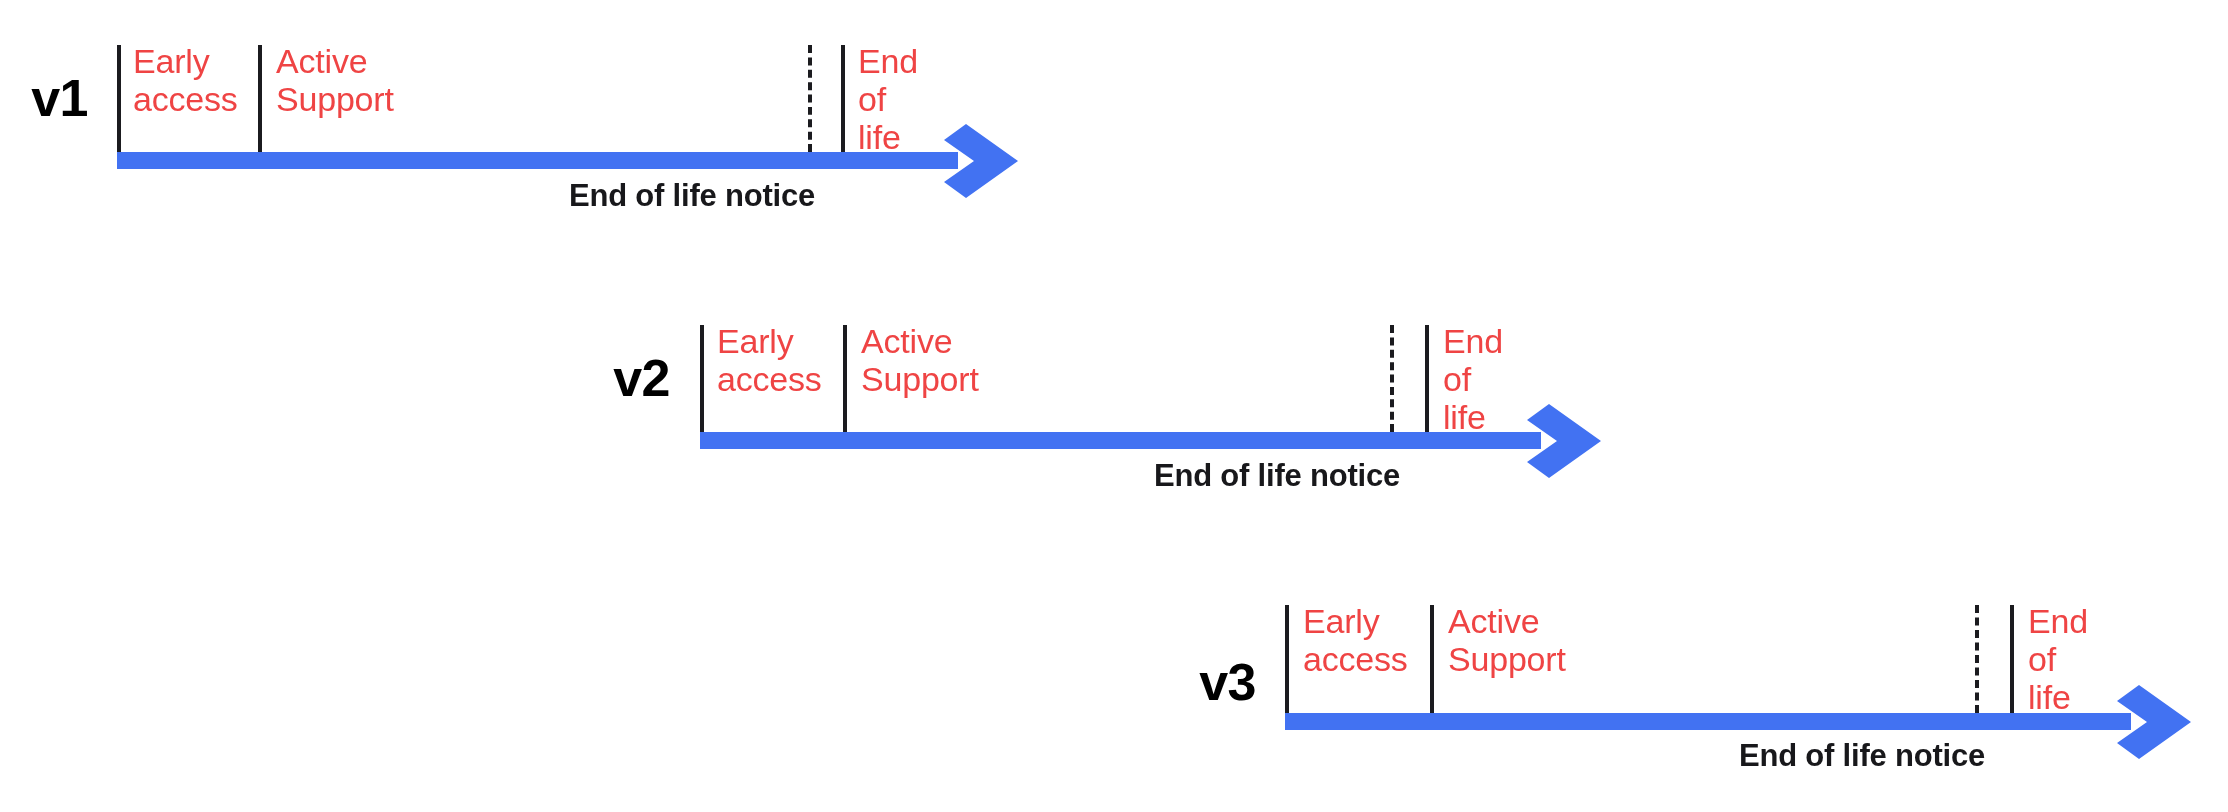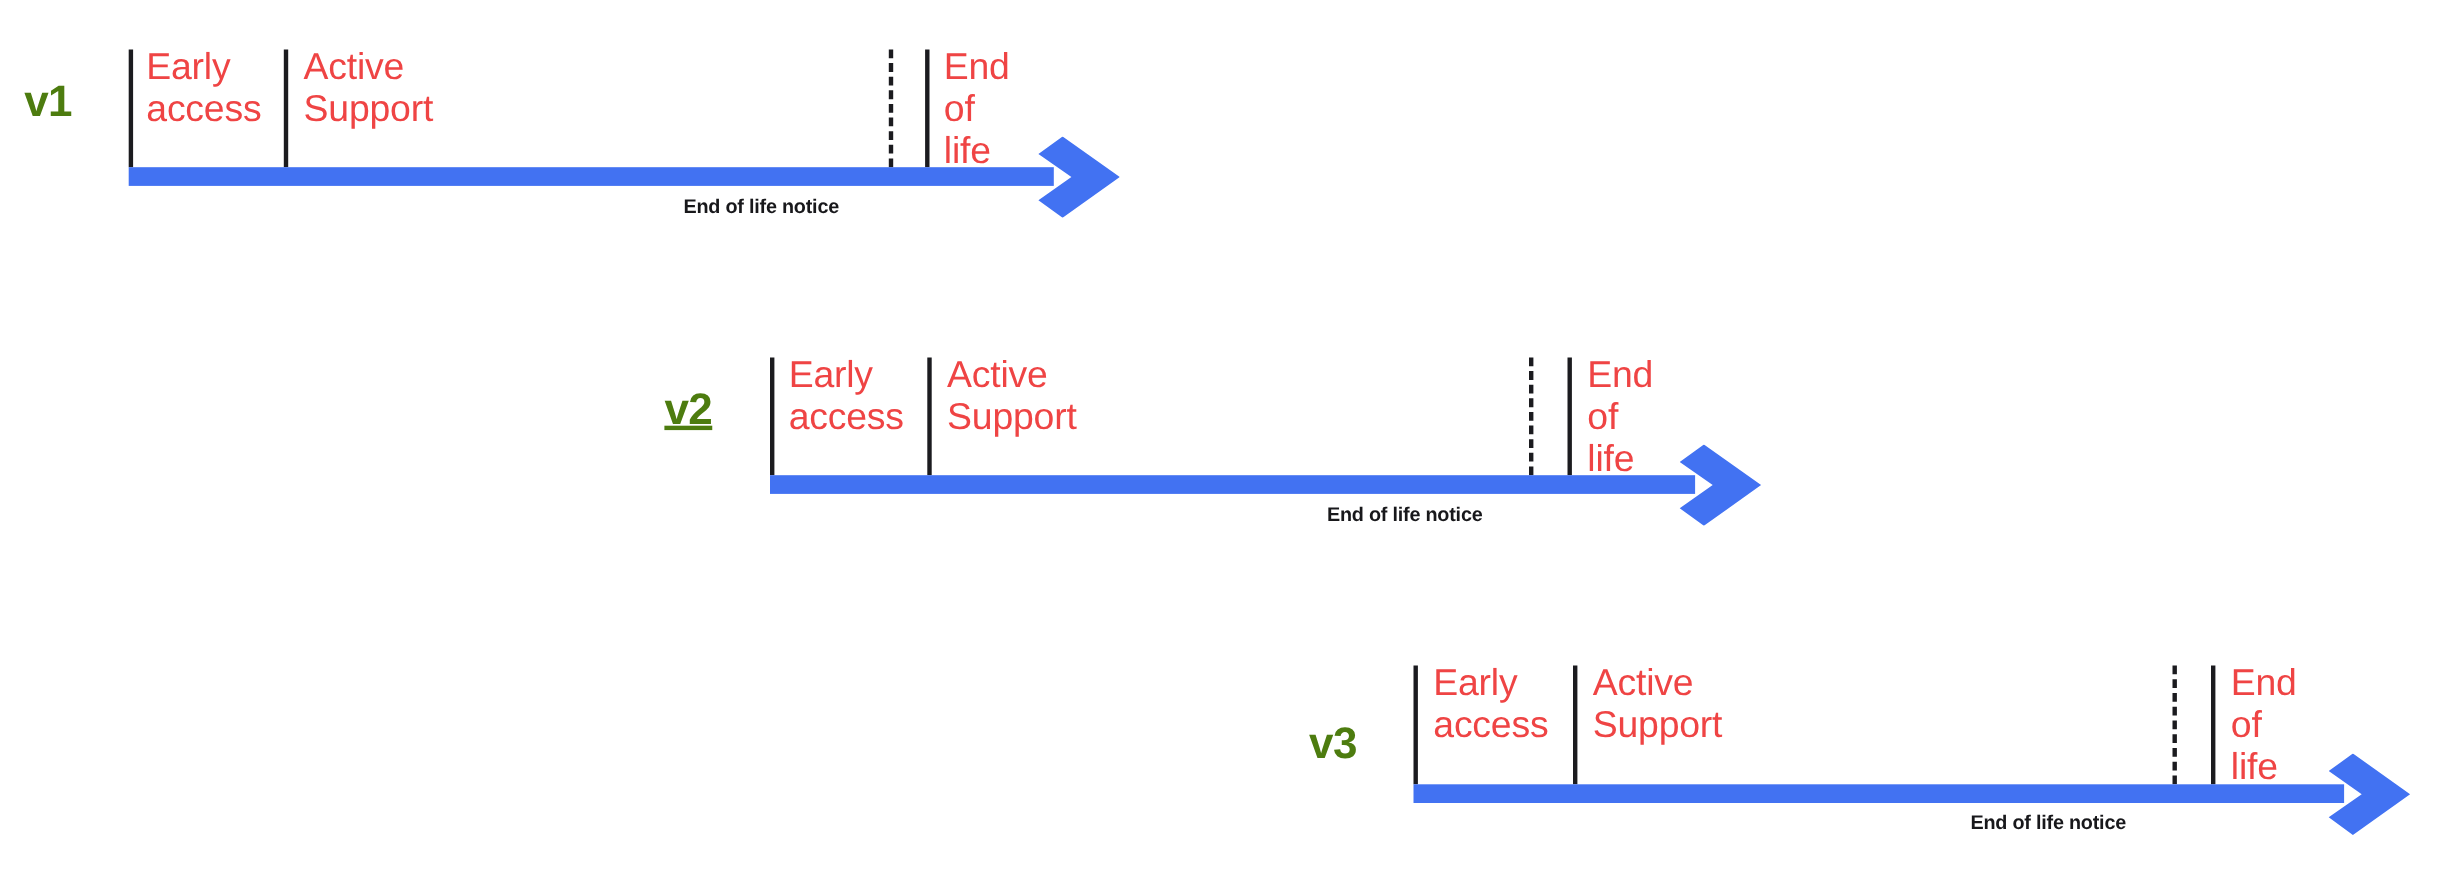--- a/index.html
+++ b/index.html
@@ -23,27 +23,27 @@
   
   .timeline-row {
     position: absolute;
     left: 0;
     top: 0;
   }
 
   
   .version-label {
     position: absolute;
-    font-size: 40px;
+    font-size: 52px;
     font-weight: 700;
-    color: #4d7c0f;
+    color: #000000;
     letter-spacing: -0.5px;
     line-height: 1;
     white-space: nowrap;
-    text-align: left;
+    text-align: right;
   }
 
   
   .tick {
     position: absolute;
     width: 4px;
     background: #1b1b1f;
   }
   .tick.dashed {
     background: none;
@@ -70,21 +70,21 @@
   .arrow-head {
     position: absolute;
   }
   .arrow-head svg {
     display: block;
   }
 
   
   .notice-label {
     position: absolute;
-    font-size: 18px;
+    font-size: 31px;
     font-weight: 700;
     color: #18181b;
     white-space: nowrap;
     letter-spacing: -0.2px;
     text-align: center;
   }
 </style>
 </head>
 <body>
 
@@ -101,21 +101,21 @@
       <div class="phase-label" style="left: 858px; top: 42px;">End of life</div>
       <div class="arrow-shaft" style="left: 117px; top: 152px; width: 841px; background: rgb(66, 114, 242);"></div>
       <div class="arrow-head" style="left: 936px; top: 123.5px;">
         <svg width="82" height="74" viewBox="0 0 82 74">
           <path d="M 30 0 L 82 37 L 30 74 L 8 58 L 38 37 L 8 16 Z" fill="#4272F2"></path>
         </svg>
       </div>
       <div class="notice-label" style="left: 512px; top: 178px; width: 360px;">End of life notice</div>
     </div>
     <div class="timeline-row">
-      <div class="version-label" style="left: 604px; top: 352px; width: 66px; text-decoration: underline;">v2</div>
+      <div class="version-label" style="left: 604px; top: 352px; width: 66px;">v2</div>
       <div class="tick" style="left: 700px; top: 325px; height: 107px;"></div>
       <div class="tick" style="left: 843px; top: 325px; height: 107px;"></div>
       <div class="tick dashed" style="left: 1390px; top: 325px; height: 107px;"></div>
       <div class="tick" style="left: 1425px; top: 325px; height: 107px;"></div>
       <div class="phase-label" style="left: 717px; top: 322px;">Early
 access</div>
       <div class="phase-label" style="left: 861px; top: 322px;">Active Support</div>
       <div class="phase-label" style="left: 1443px; top: 322px;">End of life</div>
       <div class="arrow-shaft" style="left: 700px; top: 432px; width: 841px; background: rgb(66, 114, 242);"></div>
       <div class="arrow-head" style="left: 1519px; top: 403.5px;">

